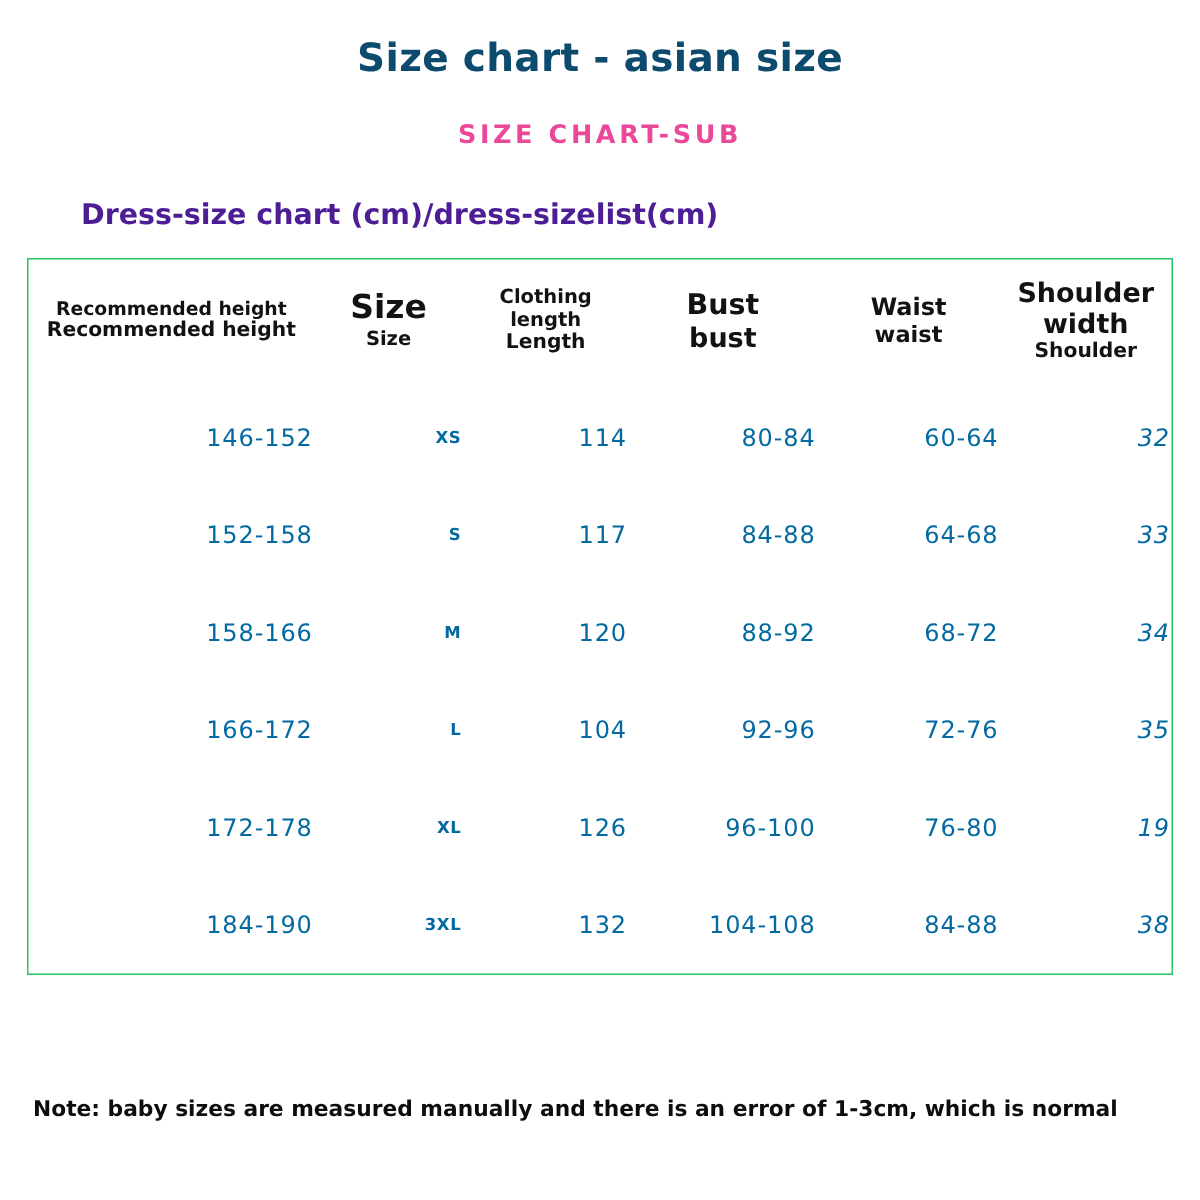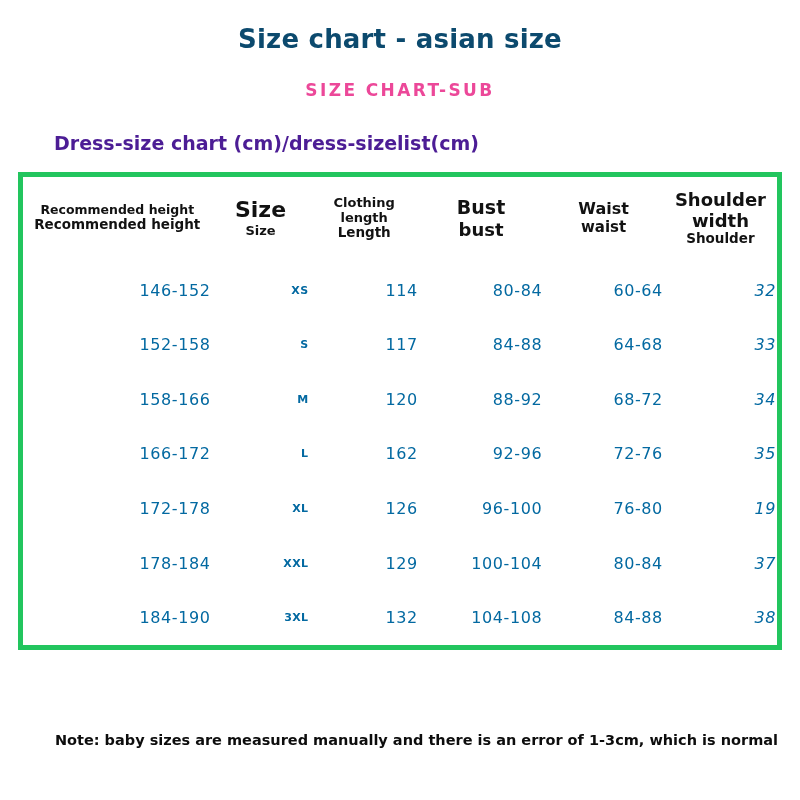--- a/index.html
+++ b/index.html
@@ -38,21 +38,21 @@
   }
   .section-heading {
     font-size: 19px;
     font-weight: bold;
     margin-top: 32px;
     margin-left: 54px;
     color: #4c1d95;
   }
   .table-wrap {
     margin: 18px 18px 0 18px;
-    border: 5px solid #22c55e;
+    border: 1px solid #22c55e;
     box-sizing: border-box;
     height: 478px;
     padding: 0;
   }
   table {
     width: 100%;
     height: 100%;
     border-collapse: collapse;
     table-layout: fixed;
   }
@@ -116,21 +116,21 @@
     color: #0369a1;
   }
   tbody td.cell-size { font-size: 11px; letter-spacing: 0.4px; font-weight: bold; }
   tbody td.cell-shoulder { font-size: 16px; font-style: italic; }
 
   .note {
     position: absolute;
     left: 0;
     right: 0;
     top: 708px;
-    text-align: right;
+    text-align: left;
     font-size: 14.5px;
     font-weight: bold;
     color: #0d0d0d;
     padding: 0 22px;
     box-sizing: border-box;
   }
 </style>
 </head>
 <body>
 
@@ -213,42 +213,34 @@
           <td>158-166</td>
           <td class="cell-size">M</td>
           <td>120</td>
           <td>88-92</td>
           <td>68-72</td>
           <td class="cell-shoulder">34</td>
         </tr>
         <tr>
           <td>166-172</td>
           <td class="cell-size">L</td>
-          <td>162</td>
+          <td>104</td>
           <td>92-96</td>
           <td>72-76</td>
           <td class="cell-shoulder">35</td>
         </tr>
         <tr>
           <td>172-178</td>
           <td class="cell-size">XL</td>
           <td>126</td>
           <td>96-100</td>
           <td>76-80</td>
           <td class="cell-shoulder">19</td>
         </tr>
         <tr>
-          <td>178-184</td>
-          <td class="cell-size">XXL</td>
-          <td>129</td>
-          <td>100-104</td>
-          <td>80-84</td>
-          <td class="cell-shoulder">37</td>
-        </tr>
-        <tr>
           <td>184-190</td>
           <td class="cell-size">3XL</td>
           <td>132</td>
           <td>104-108</td>
           <td>84-88</td>
           <td class="cell-shoulder">38</td>
         </tr>
       </tbody>
     </table>
   </div>

